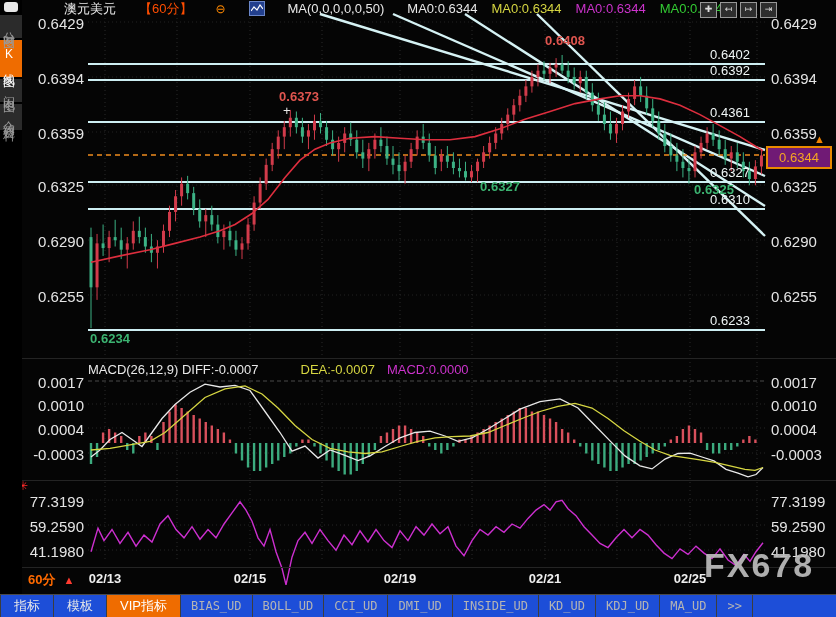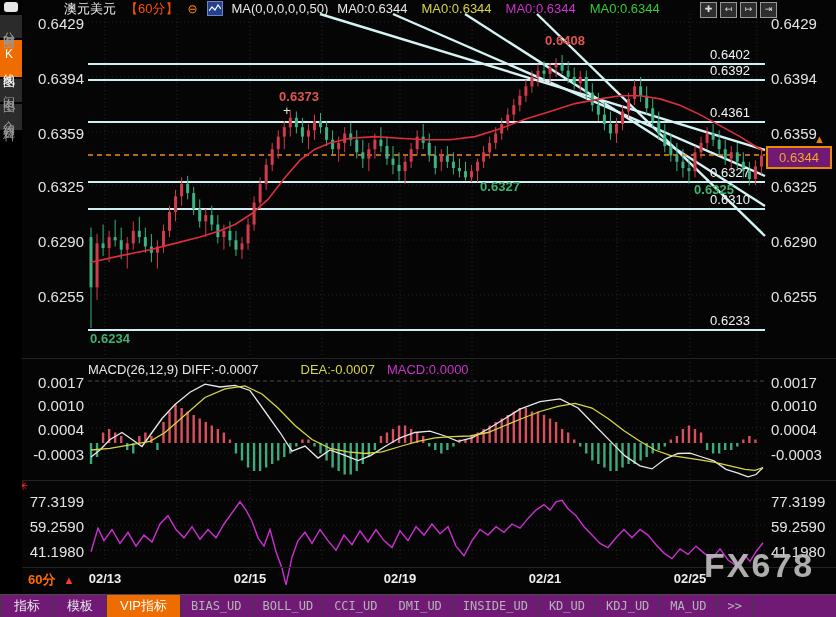--- a/index.html
+++ b/index.html
@@ -7,21 +7,21 @@
        font-family:"Liberation Sans",sans-serif;color:#e8e8e8;}
   svg.plot{position:absolute;left:0;top:0;}
   
   .sidebar{position:absolute;left:0;top:0;width:22px;height:594px;background:#000;z-index:6;}
   .side-handle{width:14px;height:10px;background:#e6e6e6;border-radius:3px;margin:2px auto 3px auto;}
   .side-tab{width:22px;writing-mode:vertical-lr;text-orientation:upright;text-align:center;
             background:#2b2b2b;color:#9a9a9a;font-size:12px;padding:7px 0;margin-bottom:2px;
             letter-spacing:3px;cursor:pointer;}
   .side-tab.active{background:#ef6c00;color:#fff;}
   
-  .hdr{position:absolute;left:64px;top:1px;height:15px;display:flex;align-items:center;gap:9px;
+  .hdr{position:absolute;left:64px;top:1px;height:15px;display:flex;align-items:center;gap:23px;
        font-size:13px;white-space:nowrap;z-index:5;}
   .hdr .sym{color:#e8e8e8;}
   .hdr .per{color:#ff4d00;}
   .hdr .minus{color:#ff8800;font-size:12px;}
   .ma-icon{display:inline-flex;width:14px;height:13px;background:#23408e;border:1px solid #6a86c8;
            align-items:center;justify-content:center;}
   .topbtns{position:absolute;left:700px;top:2px;display:flex;gap:3px;z-index:5;}
   .topbtn{width:15px;height:14px;background:#2e2e2e;border:1px solid #989898;color:#dcdcdc;
           font-size:9px;line-height:13px;text-align:center;cursor:pointer;}
   .axlbl{position:absolute;font-size:15px;color:#e4e4e4;z-index:4;white-space:nowrap;}
@@ -34,21 +34,21 @@
   .cross-mark{position:absolute;color:#e8e8e8;font-size:13px;z-index:4;}
   .burst{position:absolute;left:18px;top:479px;color:#ff2a2a;font-size:12px;z-index:4;}
   .date-lbl{position:absolute;top:571px;font-size:13px;font-weight:bold;color:#efefef;
             transform:translateX(-50%);z-index:4;}
   .period-corner{position:absolute;left:28px;top:571px;font-size:13px;font-weight:bold;color:#ff6a00;z-index:4;}
   .period-corner .tri{color:#ff3b30;font-size:11px;margin-left:8px;}
   .watermark{position:absolute;left:704px;top:546px;font-size:34px;font-weight:bold;color:#bdbdbd;
              letter-spacing:2px;z-index:7;opacity:.92;}
   .sep{position:absolute;left:0;width:836px;height:1px;background:#242424;z-index:2;}
   
-  .toolbar{position:absolute;left:0;top:594px;width:836px;height:23px;background:#701a75;
+  .toolbar{position:absolute;left:0;top:594px;width:836px;height:23px;background:#1d4ed8;
            border-top:1px solid #4a4a4a;display:flex;align-items:stretch;z-index:8;}
   .tb-tab{border-right:1px solid #3d3d3d;color:#e8e8e8;font-size:13px;line-height:22px;
           padding:0 13px;cursor:pointer;white-space:nowrap;}
   .tb-tab.first{border-left:1px solid #3d3d3d;}
   .tb-tab.mono{font-family:"DejaVu Sans Mono",monospace;color:#b4b4b4;font-size:12px;padding:0 10px;}
   .tb-tab.vip{background:#ef6c00;color:#fff;}
 </style>
 </head>
 <body>
 

